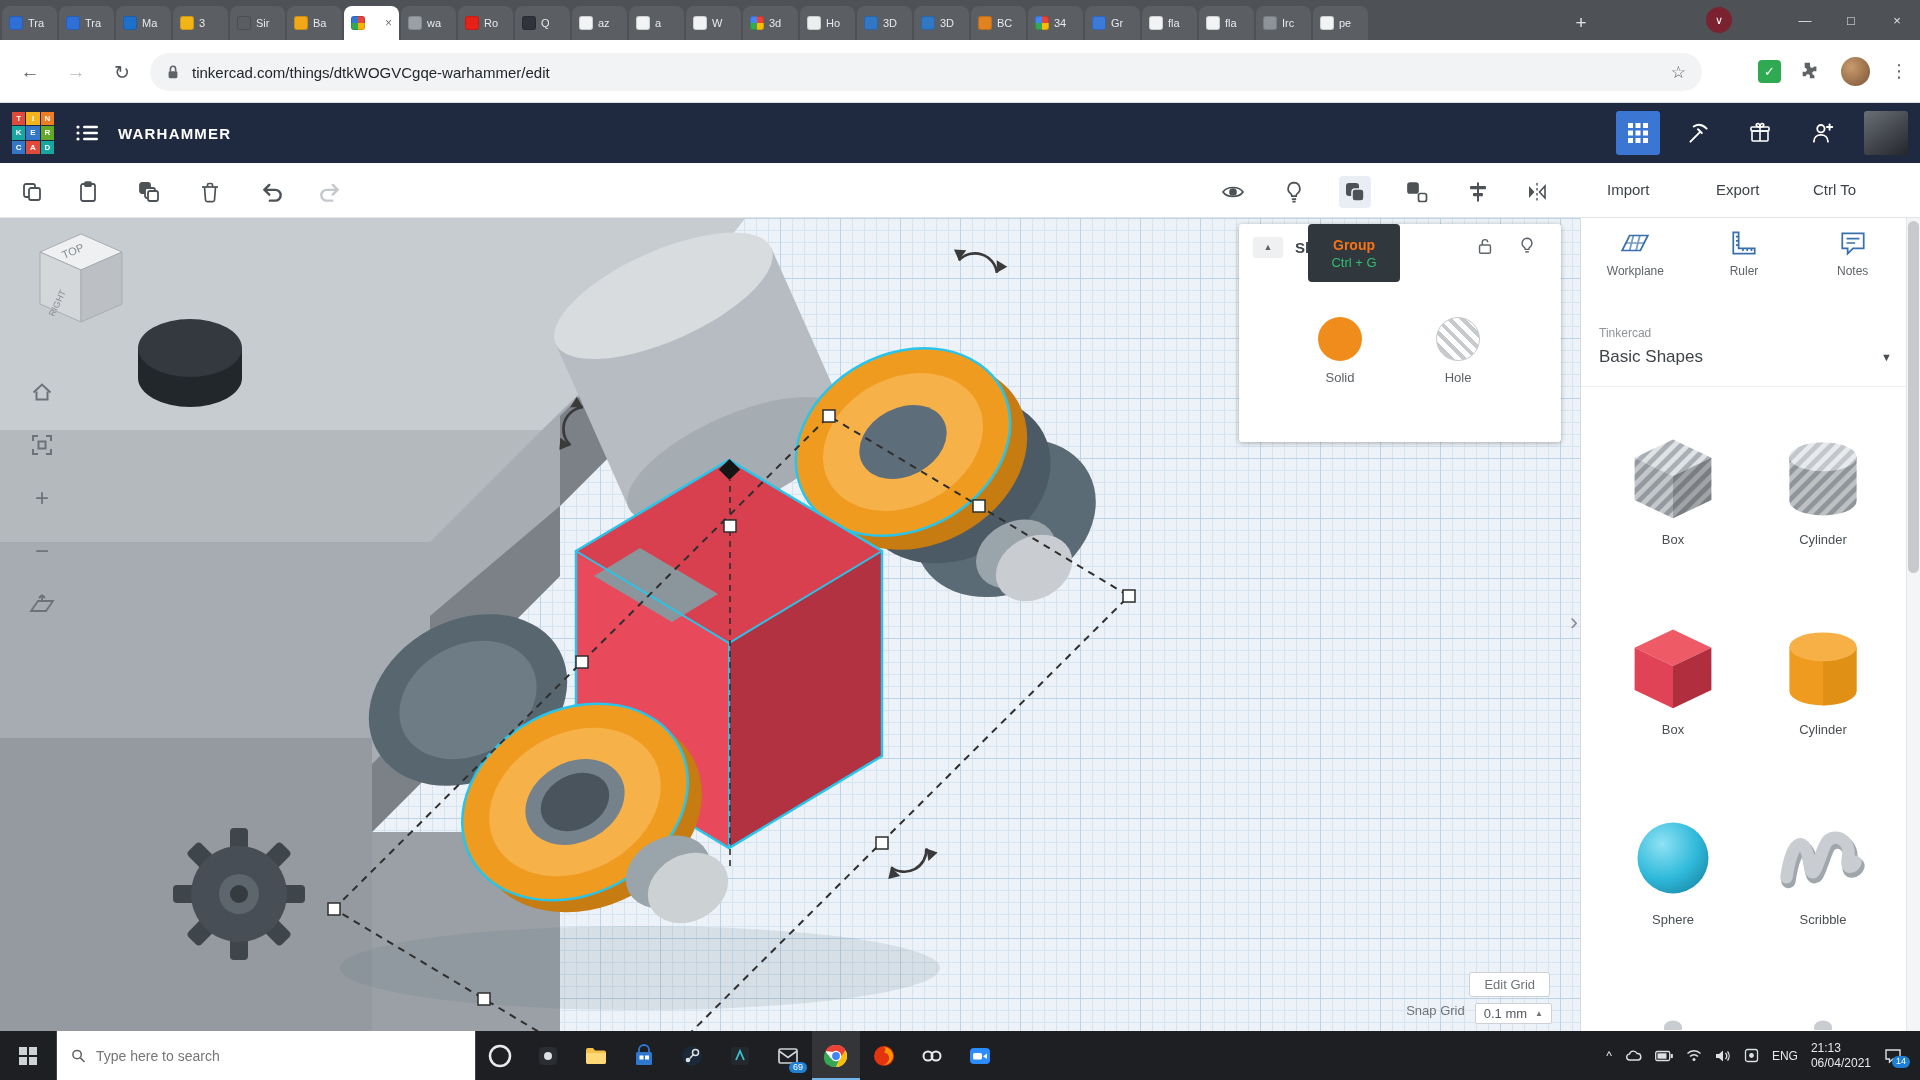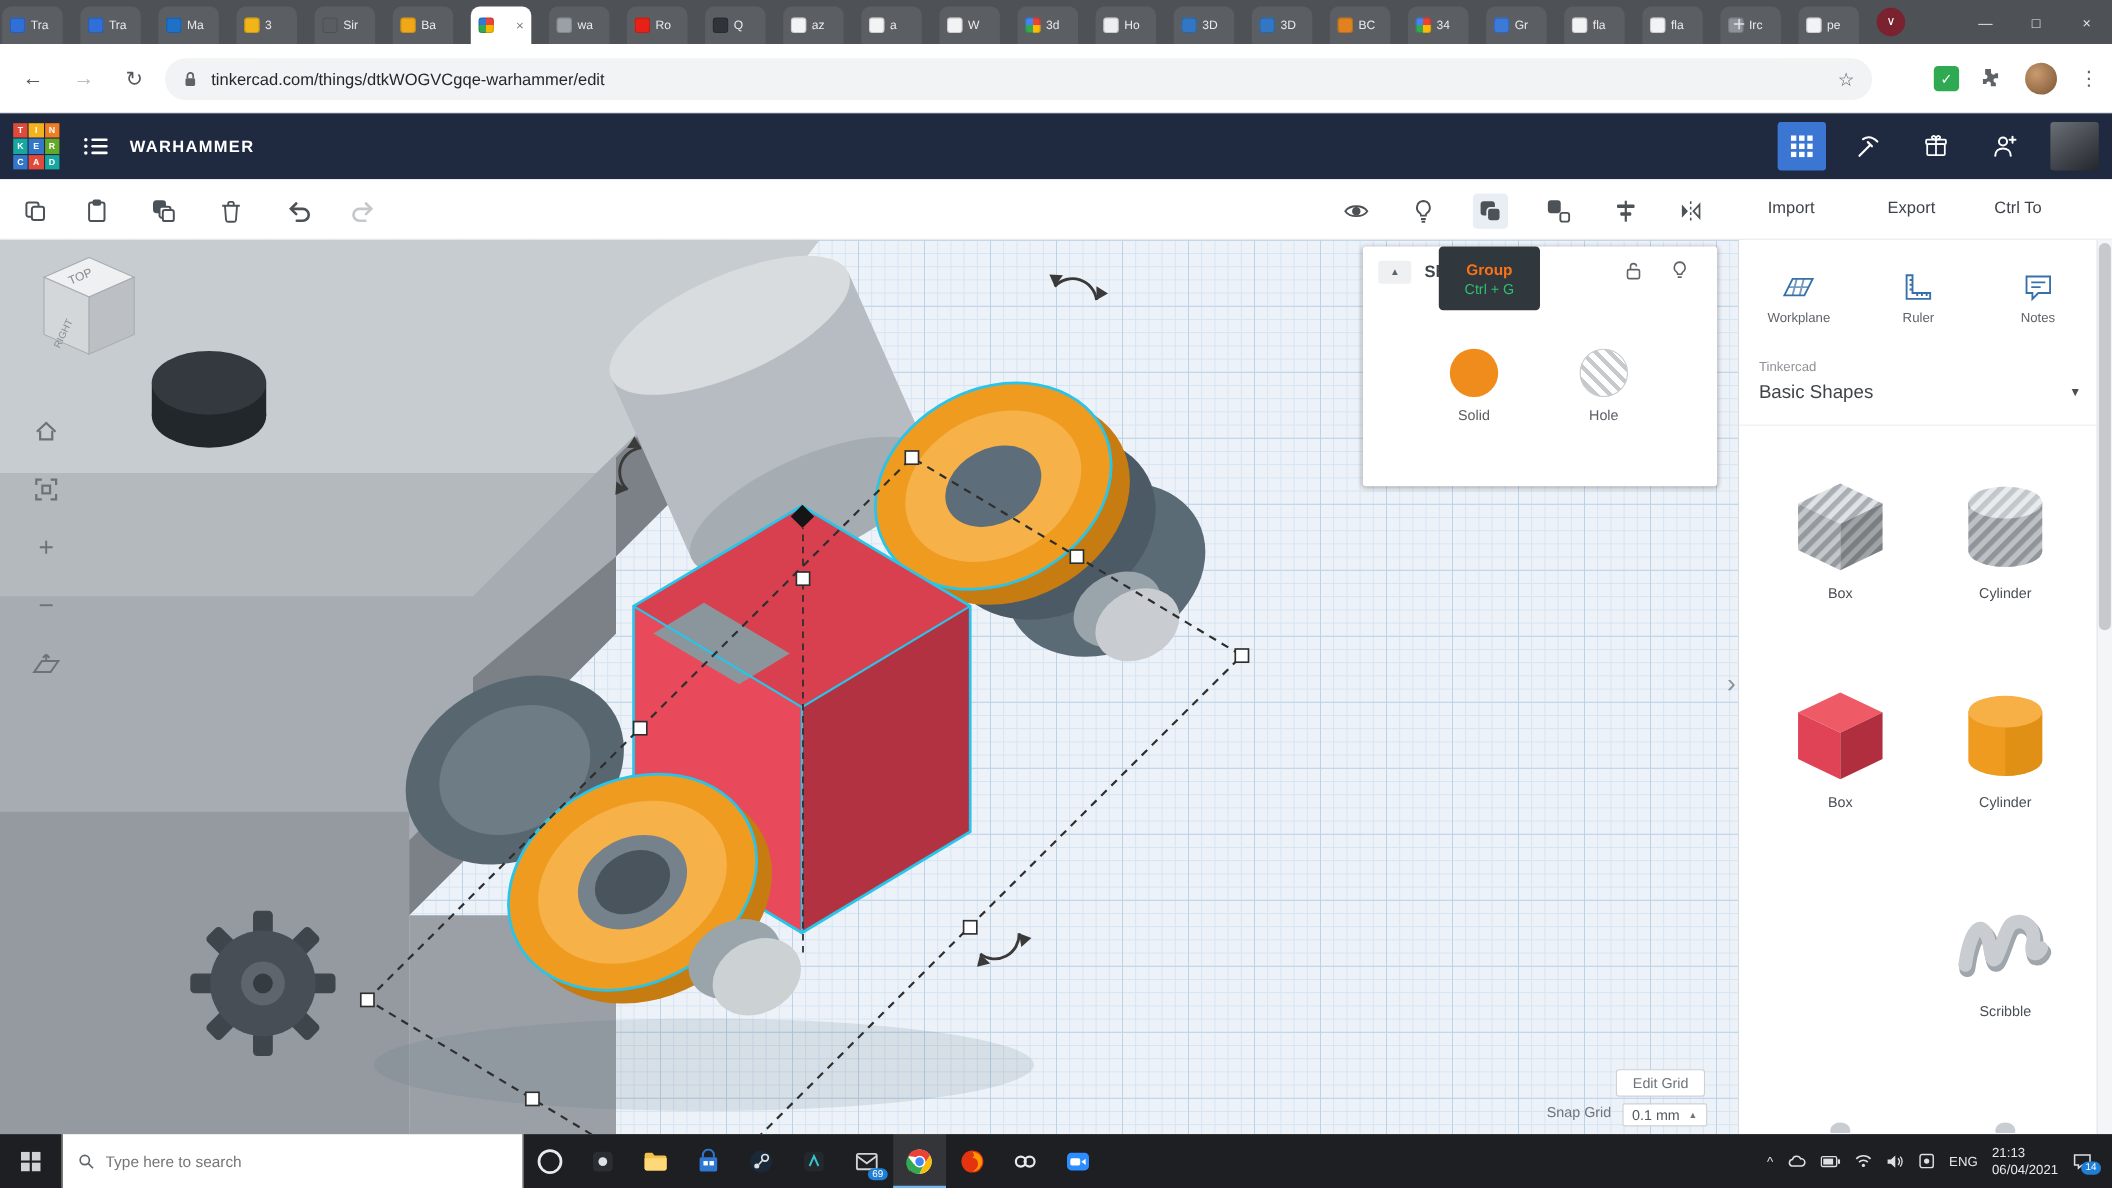--- a/index.html
+++ b/index.html
@@ -3,21 +3,21 @@
 <meta charset="utf-8">
 <style>
   *{box-sizing:border-box;margin:0;padding:0}
   html,body{width:1920px;height:1080px}
   body{position:relative;overflow:hidden;font-family:"Liberation Sans",sans-serif;background:#fff}
   svg{display:block}
 
   
   #tabstrip{position:absolute;left:0;top:0;width:1920px;height:40px;background:var(--tabstrip-bg,#4e5256)}
   .tabs{position:absolute;left:2px;top:6px;display:flex;height:34px}
-  .tab{width:55px;margin-right:16px;background:#5b5f64;border-radius:8px 8px 0 0;display:flex;align-items:center;padding:0 7px;gap:5px;color:#e8eaec;font-size:11px;white-space:nowrap;overflow:hidden}
+  .tab{width:55px;margin-right:2px;background:#5b5f64;border-radius:8px 8px 0 0;display:flex;align-items:center;padding:0 7px;gap:5px;color:#e8eaec;font-size:11px;white-space:nowrap;overflow:hidden}
   .tab.active{background:#fff;color:#444}
   .fav{width:14px;height:14px;border-radius:3px;flex:0 0 auto;box-shadow:inset 0 0 0 1px rgba(0,0,0,.15)}
   .tab .close{margin-left:auto;font-size:12px;color:#777}
   .newtab{position:absolute;left:1568px;top:10px;width:26px;height:26px;color:#dfe2e5;font-size:19px;text-align:center;line-height:25px}
   .tabsearch{position:absolute;left:1706px;top:7px;width:26px;height:26px;border-radius:50%;background:#7a2230;color:#fff;font-size:11px;text-align:center;line-height:26px}
   .winbtns{position:absolute;right:0;top:0;display:flex}
   .winbtn{width:46px;height:40px;color:#e2e4e6;font-size:13px;display:flex;align-items:center;justify-content:center}
 
   
   #urlrow{position:absolute;top:40px;left:0;width:1920px;height:63px;background:#fff;border-bottom:1px solid #dadce0}
@@ -76,21 +76,21 @@
   #sw-solid{left:79px;background:var(--solid-orange,#f08c1c)}
   #sw-hole{left:197px;background:repeating-linear-gradient(45deg,#c6cacd 0 4px,#fff 4px 9px);border:1px solid #c6cacd}
   .swlabel{position:absolute;top:146px;width:80px;text-align:center;font-size:13px;color:#5c6166}
   #swl-solid{left:61px}#swl-hole{left:179px}
   #tooltip{position:absolute;left:1308px;top:224px;width:92px;height:58px;background:#30373d;border-radius:4px;z-index:30;display:flex;flex-direction:column;align-items:center;justify-content:center;gap:2px}
   .tt-title{color:#f97316;font-size:14px;font-weight:bold}
   .tt-short{color:var(--tooltip-green,#2fbf71);font-size:13px}
 
   
   #sidebar{position:absolute;left:1580px;top:218px;width:340px;height:813px;background:#fff;border-left:1px solid #d9dcde;overflow:hidden}
-  .sb-tools{position:absolute;left:0;top:28px;width:326px;display:flex}
+  .sb-tools{position:absolute;left:0;top:10px;width:326px;display:flex}
   .sb-tool{flex:1;display:flex;flex-direction:column;align-items:center;gap:6px;font-size:12px;color:#5f646a}
   .sb-brand{position:absolute;left:18px;top:108px;font-size:12px;color:#8e9398}
   .sb-cat{position:absolute;left:18px;top:129px;font-size:17px;color:#3f4449}
   .sb-caret{position:absolute;right:28px;top:133px;font-size:11px;color:#4a4f54}
   .sb-divider{position:absolute;left:0;top:168px;width:326px;border-top:1px solid #eceef0}
   .shape-cell{position:absolute;width:140px;text-align:center}
   .thumb{width:96px;height:96px;margin:0 auto}
   .slabel{margin-top:6px;font-size:13px;color:#4a4f54}
   #sc0{left:22px;top:212px}#sc1{left:172px;top:212px}
   #sc2{left:22px;top:402px}#sc3{left:172px;top:402px}
@@ -643,20 +643,33 @@
 
   <div class="shape-cell" id="sc3">
     <svg class="thumb" viewBox="0 0 100 100">
       <path d="M15 28 V74 A35 15 0 0 0 85 74 V28" fill="#ef9b1f"></path>
       <path d="M50 28 H85 V74 A35 15 0 0 1 50 89 Z" fill="#d6860f" opacity="0.55"></path>
       <ellipse cx="50" cy="28" rx="35" ry="15" fill="#f7b045"></ellipse>
     </svg>
     <div class="slabel">Cylinder</div>
   </div>
 
+  <div class="shape-cell" id="sc4">
+    <svg class="thumb" viewBox="0 0 100 100">
+      <defs>
+          <radialGradient id="sg" cx="0.35" cy="0.3" r="0.9">
+            <stop offset="0" stop-color="#8fe2f4"></stop>
+            <stop offset="0.55" stop-color="#2fb9da"></stop>
+            <stop offset="1" stop-color="#157f9f"></stop>
+          </radialGradient>
+        </defs>
+      <circle cx="50" cy="50" r="37" fill="url(#sg)"></circle>
+    </svg>
+    <div class="slabel">Sphere</div>
+  </div>
 
   <div class="shape-cell" id="sc5">
     <svg class="thumb" viewBox="0 0 100 100">
       <path d="M14 74 C 20 32 34 30 38 60 C 42 88 50 42 57 36 C 66 28 82 36 78 54 C 75 67 84 64 86 58" stroke="#9fa6ac" stroke-width="15" fill="none" stroke-linecap="round" stroke-linejoin="round"></path>
       <path d="M12 70 C 18 28 32 26 36 56 C 40 84 48 38 55 32 C 64 24 80 32 76 50 C 73 63 82 60 84 54" stroke="#c9cdd1" stroke-width="13" fill="none" stroke-linecap="round" stroke-linejoin="round"></path>
     </svg>
     <div class="slabel">Scribble</div>
   </div>
 
   <div class="shape-cell" id="sc6">

